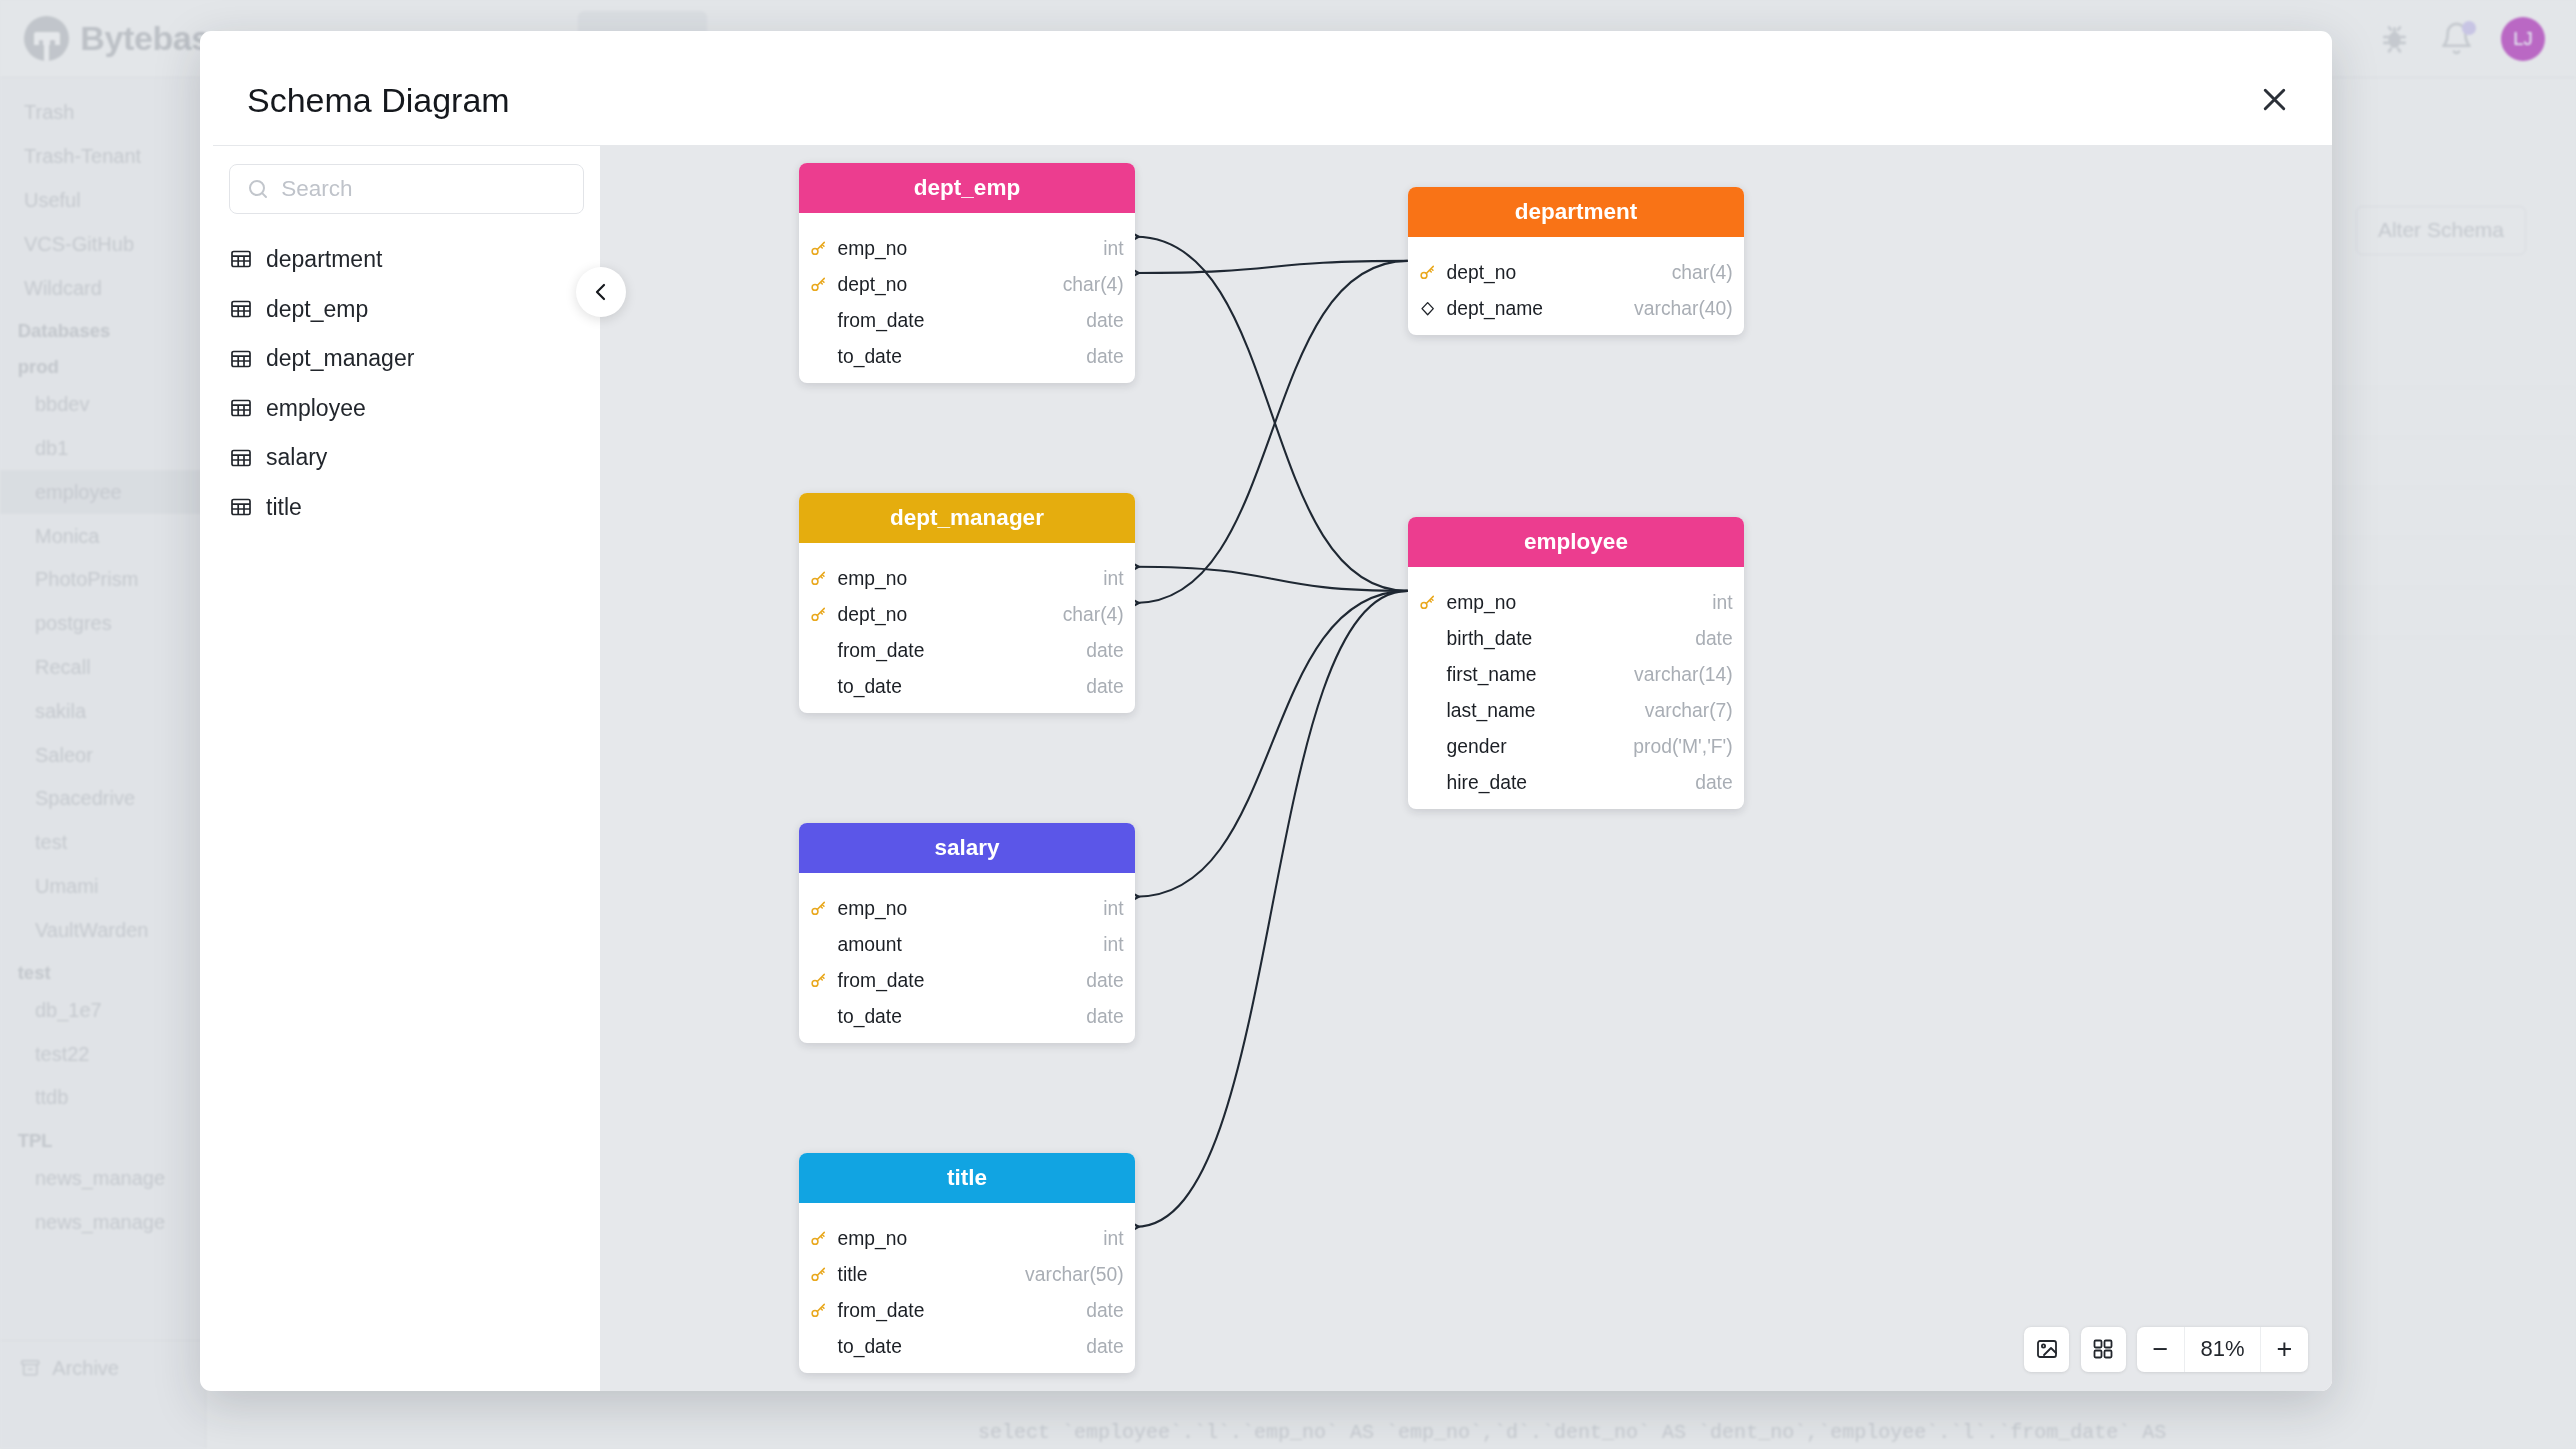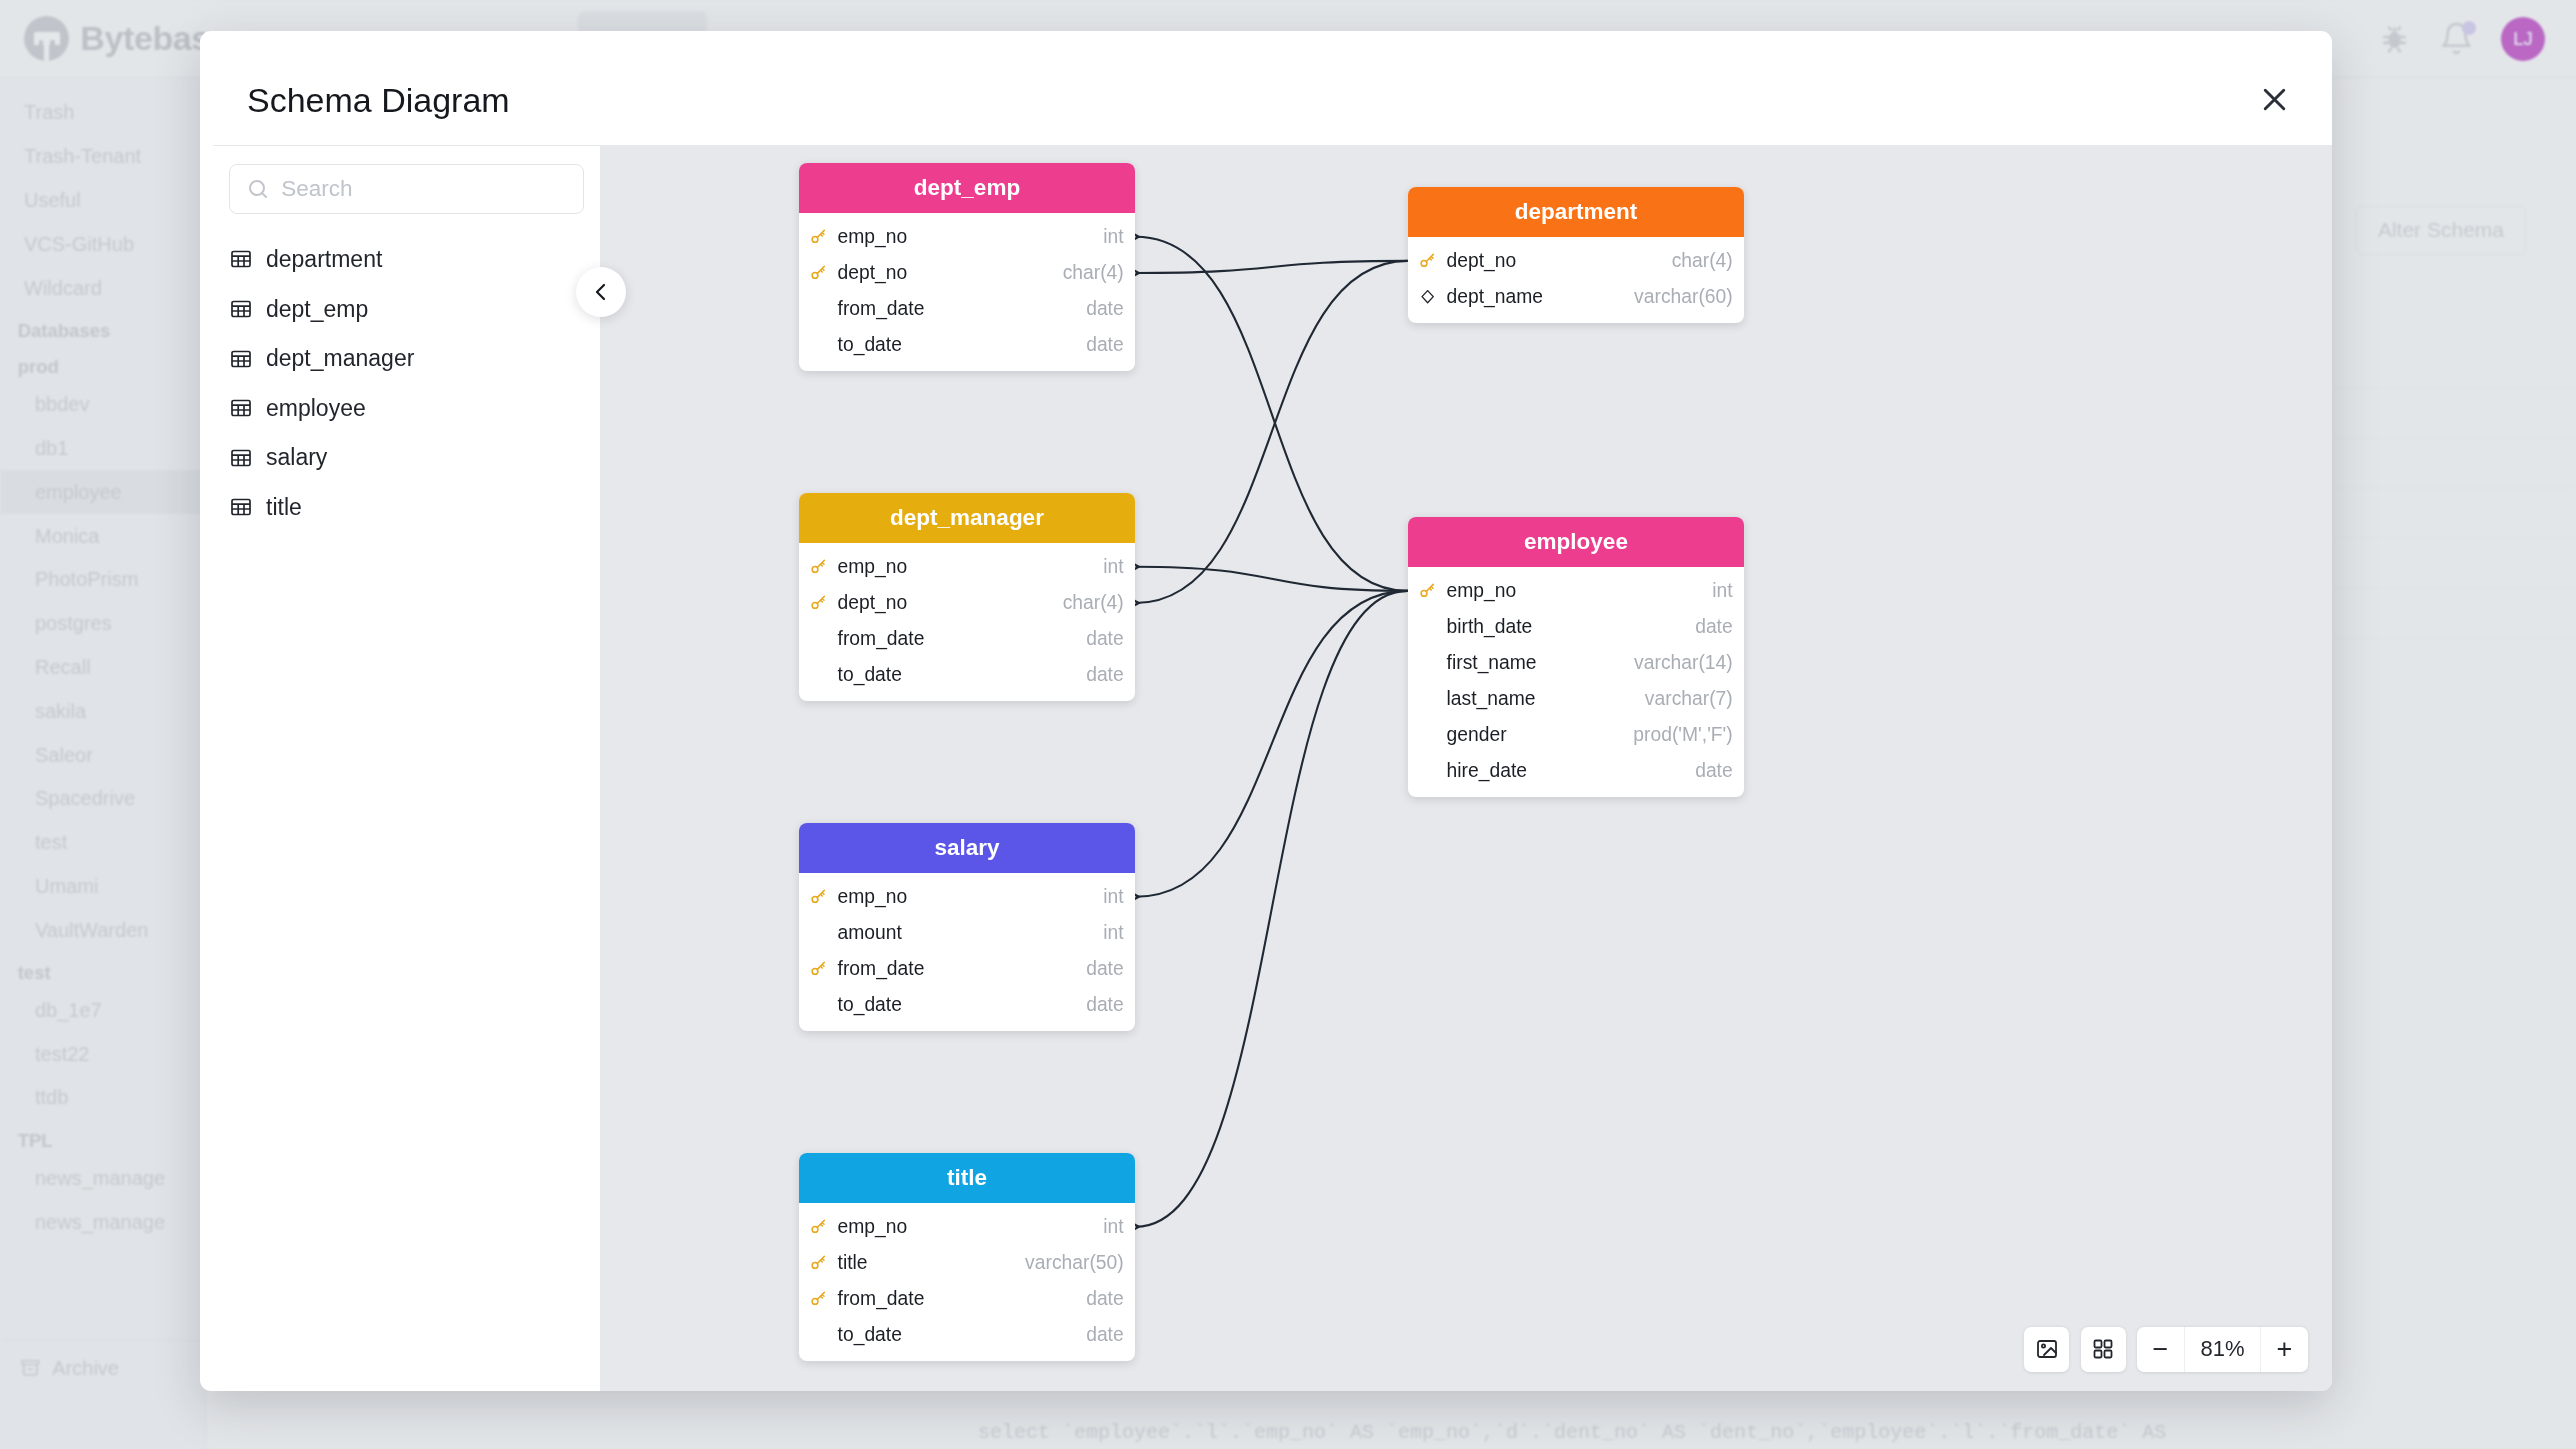--- a/index.html
+++ b/index.html
@@ -166,21 +166,21 @@
     background: #fff;
     border-radius: 8px;
     box-shadow: 0 2.4px 8px rgba(20,25,35,0.13);
     overflow: hidden;
     z-index: 5;
   }
   .node-head {
     height: 50px; display: flex; align-items: center; justify-content: center;
     color: #fff; font-size: 22.5px; font-weight: 700;
   }
-  .node-rows { padding: 6px 0 8px 0; }
+  .node-rows { padding: 18px 0 8px 0; }
   .node-row {
     display: flex; align-items: center;
     height: 36px; padding: 0 11.3px 0 9.7px;
     font-size: 19.3px;
   }
   .row-key { width: 22.5px; flex: 0 0 22.5px; margin-right: 6.4px; }
   .row-key svg { width: 19.3px; height: 19.3px; display: block; }
   .row-name { color: #1b1f25; }
   .row-type { margin-left: auto; color: #a9aeb5; }
 
@@ -441,21 +441,21 @@
                 <span class="row-name">dept_no</span>
                 <span class="row-type">char(4)</span>
               </div>
               <div class="node-row">
                 <span class="row-key">
                   <svg viewBox="0 0 24 24" fill="none" stroke="#21252b" stroke-width="1.7" stroke-linejoin="round">
                     <path d="M12 4.5 19 12l-7 7.5L5 12z"></path>
                   </svg>
                 </span>
                 <span class="row-name">dept_name</span>
-                <span class="row-type">varchar(60)</span>
+                <span class="row-type">varchar(40)</span>
               </div>
             </div>
           </div>
           <div class="node" style="left: 198px; top: 348px;">
             <div class="node-head" style="background:#e5ad0e">
               <span>dept_manager</span>
             </div>
             <div class="node-rows">
               <div class="node-row">
                 <span class="row-key">

